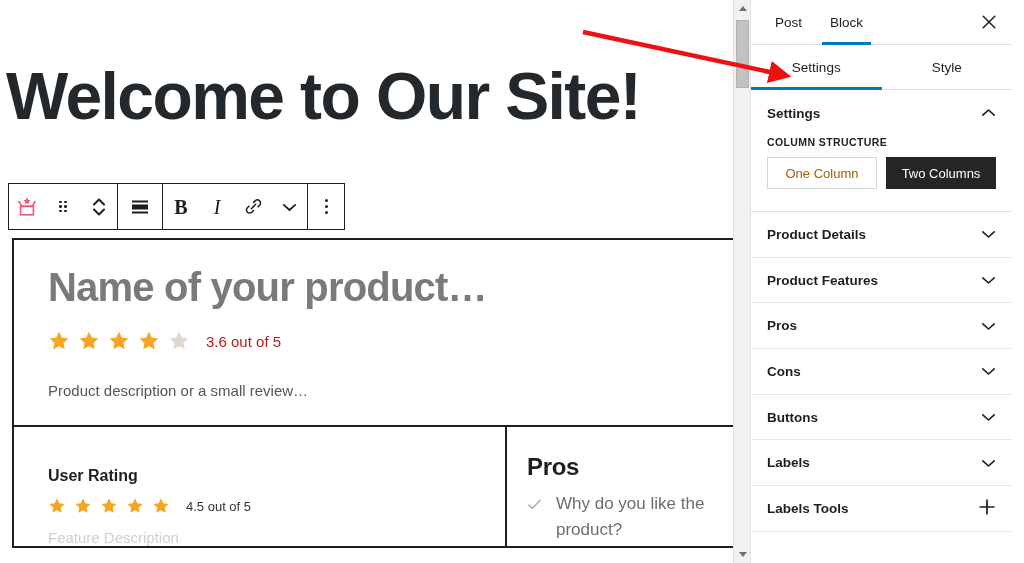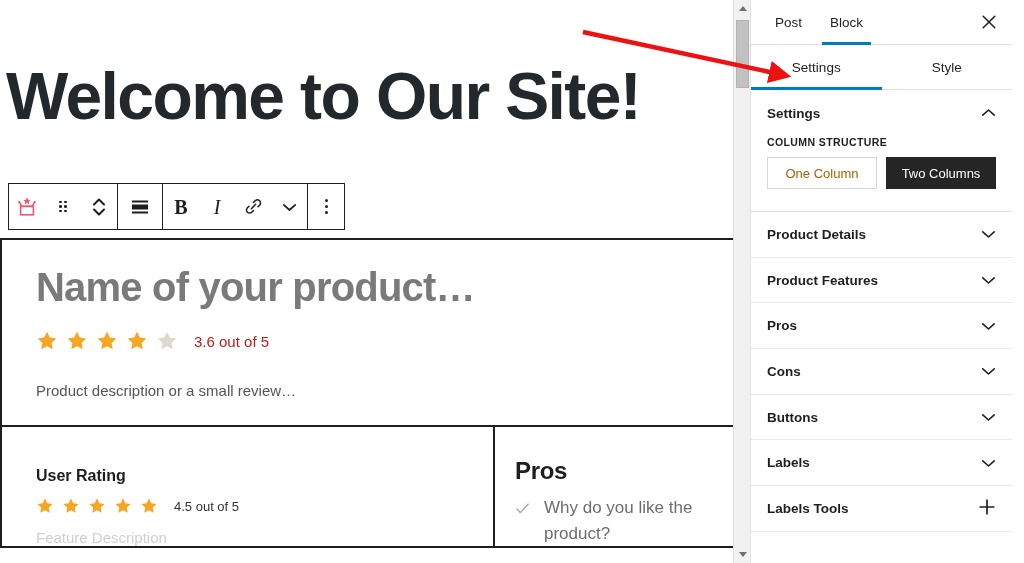--- a/index.html
+++ b/index.html
@@ -120,21 +120,21 @@
   .v-dots i {
     width: 3px; height: 3px;
     background: #1e1e1e;
     border-radius: 50%;
     display: block;
   }
 
   
   #product-block {
     position: absolute;
-    left: 0;
+    left: 12px;
     top: 238px;
     width: 737px;
     box-sizing: border-box;
     border: 2px solid #1e1e1e;
     background: #fff;
   }
   #product-head {
     padding: 24px 34px 26px 34px;
     border-bottom: 2px solid #1e1e1e;
   }
@@ -167,21 +167,21 @@
     margin-left: 6px;
   }
   #product-desc {
     margin-top: 30px;
     font-size: 15px;
     color: #555;
   }
 
   #product-columns {
     display: flex;
-    align-items: flex-end;
+    align-items: flex-start;
     min-height: 110px;
     border-radius: 18px;
   }
   #col-left {
     width: 493px;
     box-sizing: border-box;
     border-right: 2px solid #1e1e1e;
     padding: 40px 0 0 34px;
     overflow: hidden;
   }

